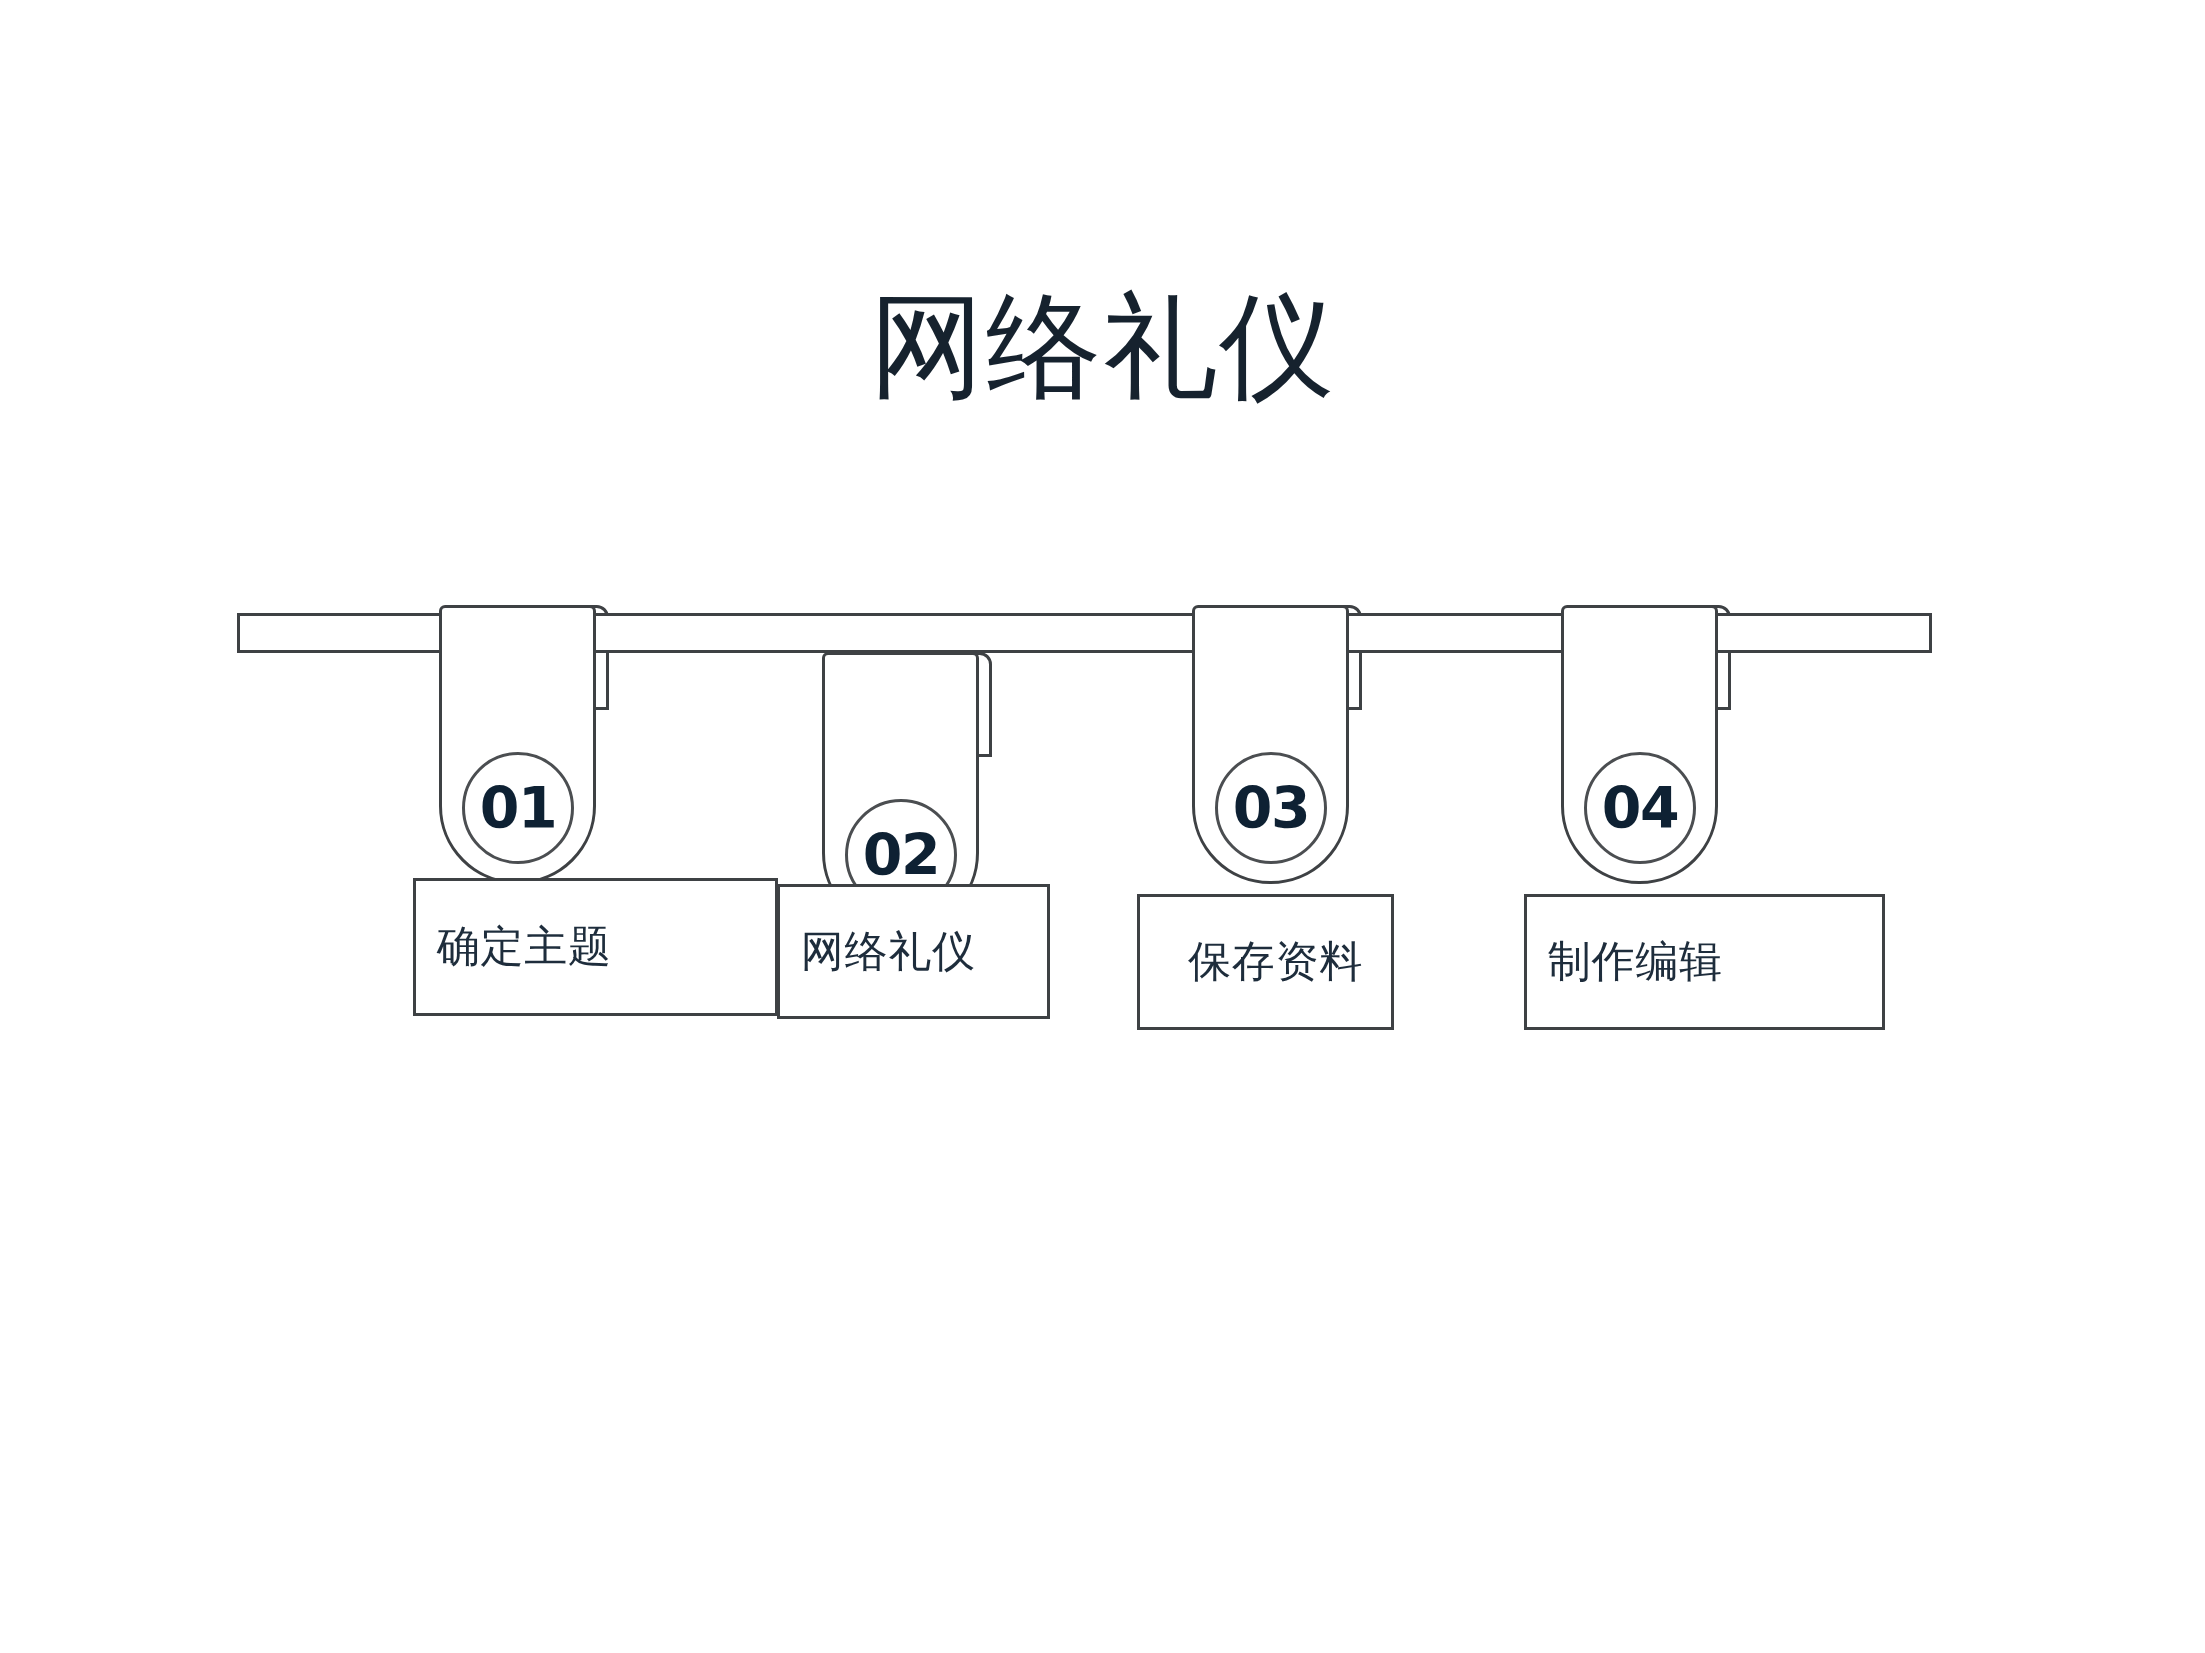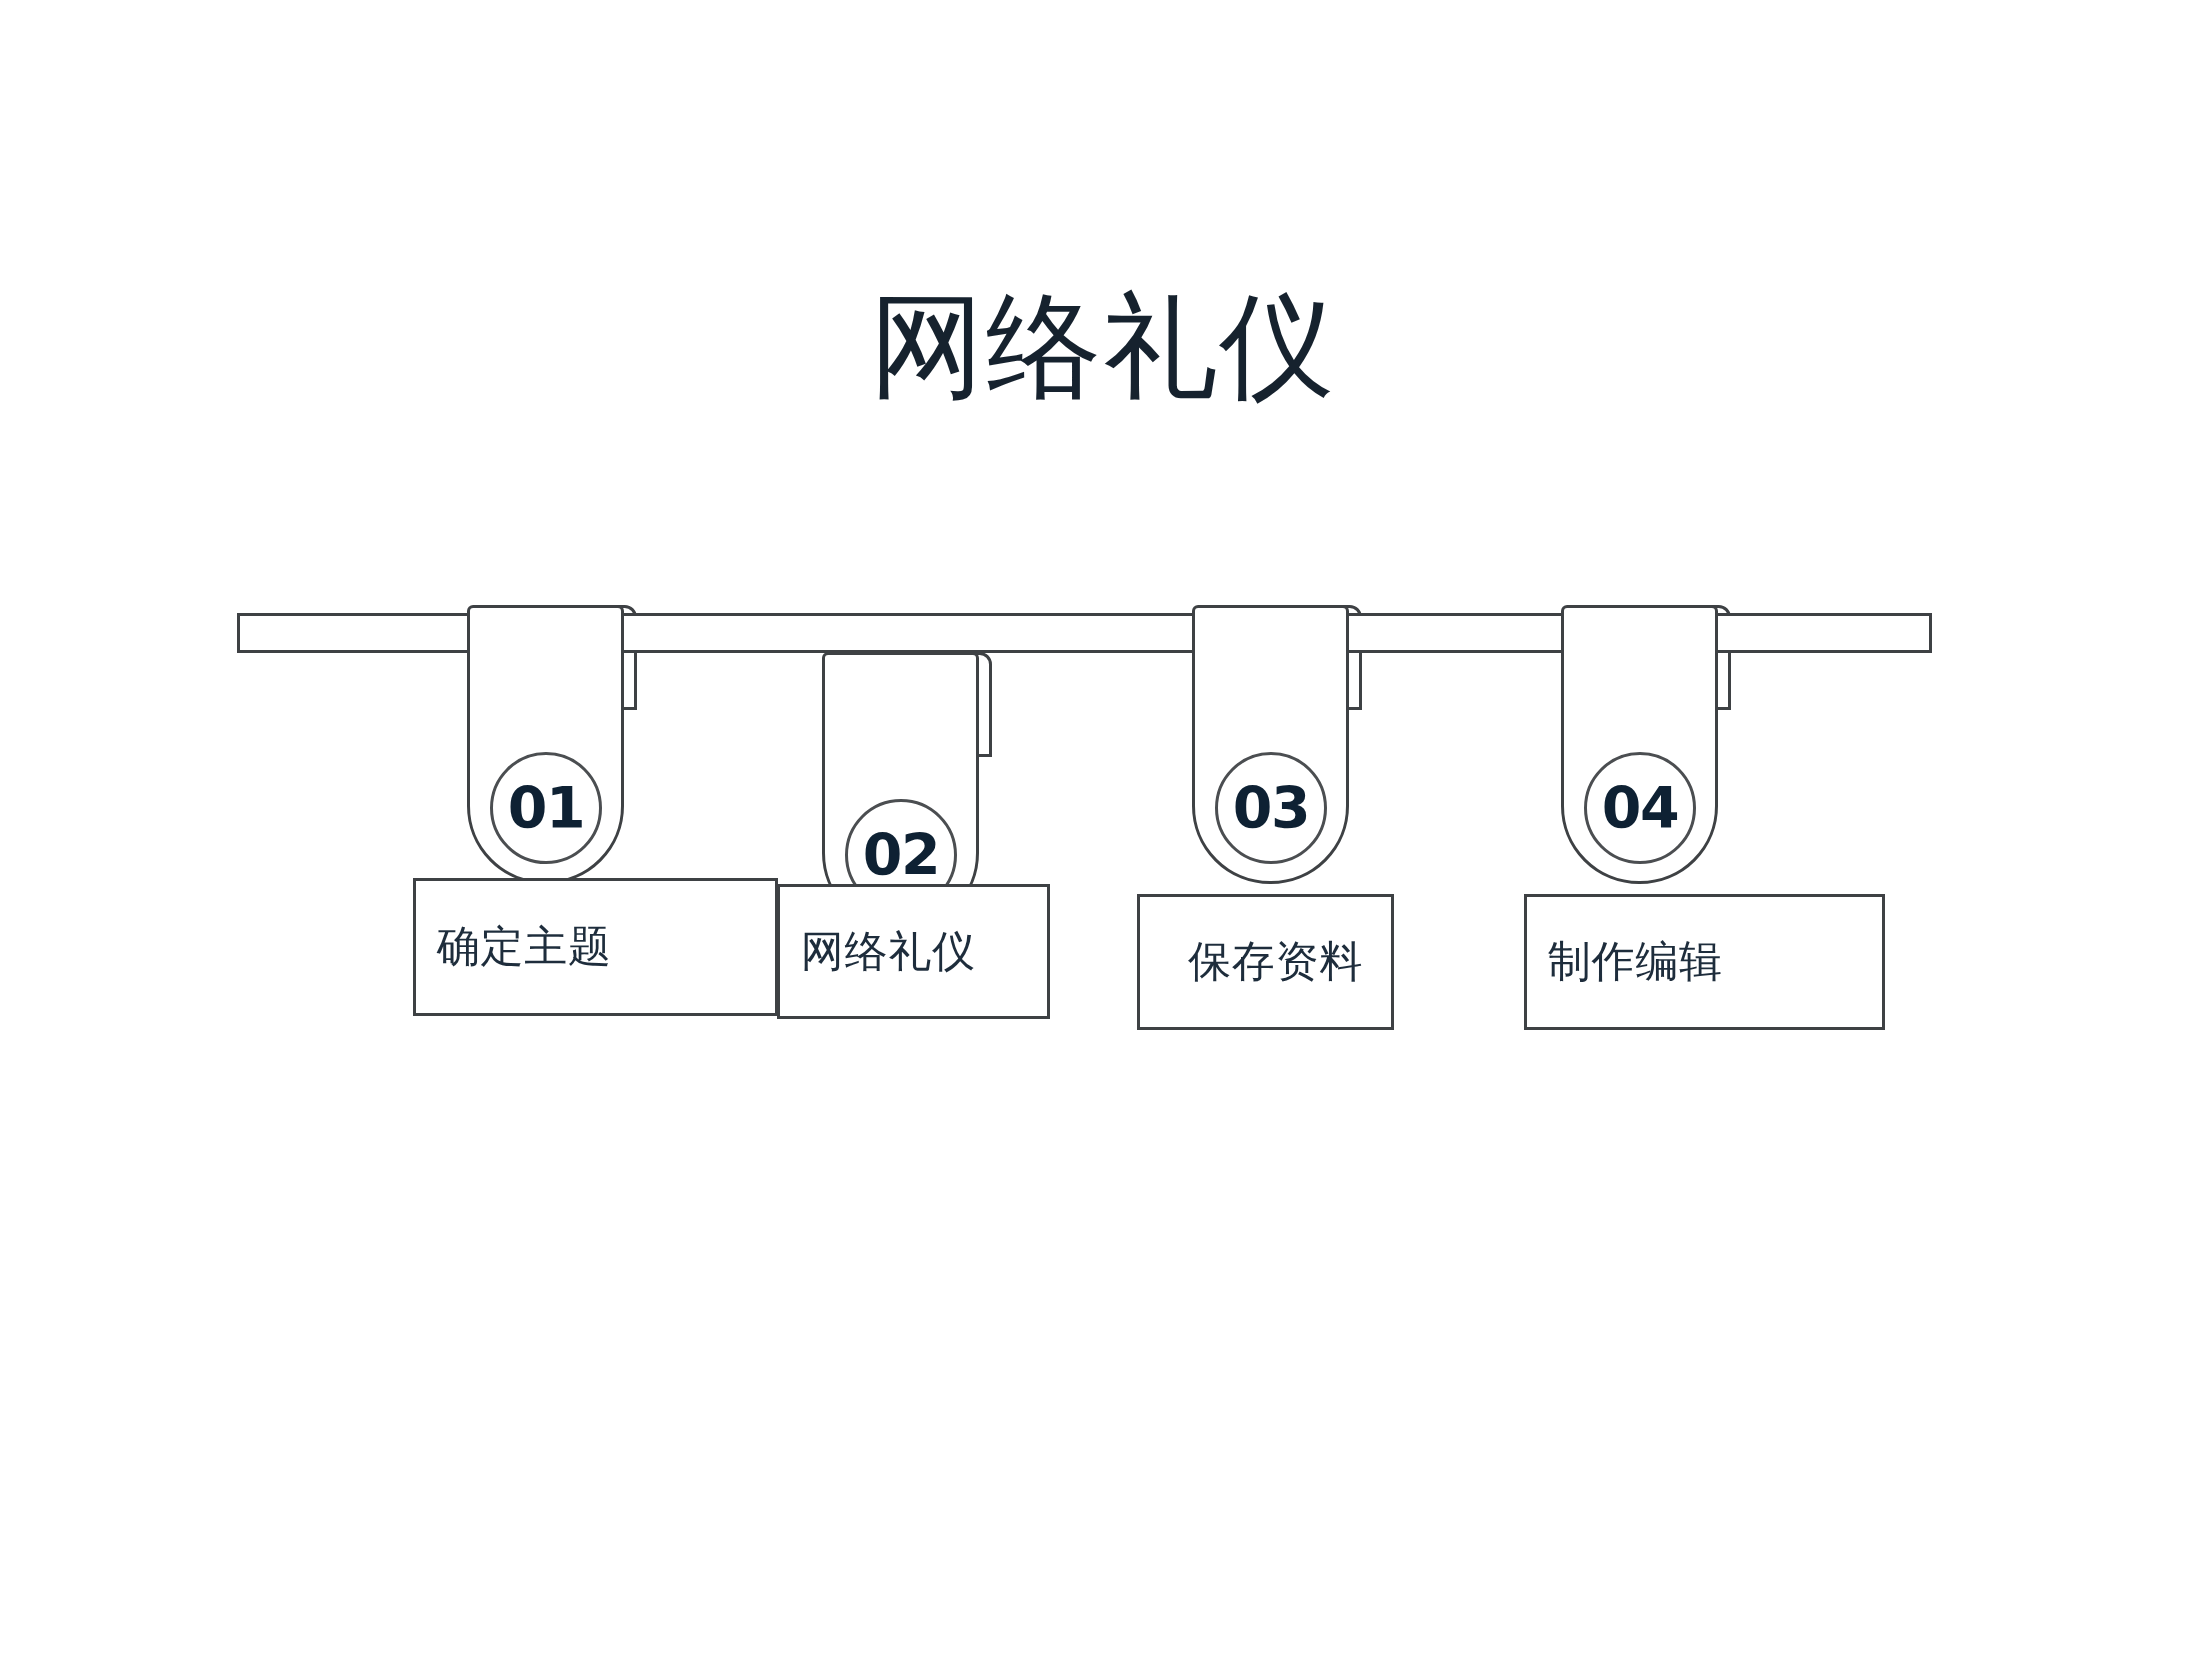--- a/index.html
+++ b/index.html
@@ -29,21 +29,21 @@
     width:1695px;height:40px;
     background:#fff;
     border:3.1px solid var(--outline,#3e4144);
     box-sizing:border-box;
     z-index:2;
   }
   
   .step-group{
     position:absolute;top:605px;width:170px;height:283px;
   }
-  .s1{left:467px;padding-left:28px;} .s2{left:822px;margin-top:47px;} .s3{left:1192px;} .s4{left:1561px;}
+  .s1{left:439px;padding-left:28px;} .s2{left:822px;margin-top:47px;} .s3{left:1192px;} .s4{left:1561px;}
   .fold{
     position:absolute;left:119px;top:0;
     width:51px;height:105px;
     background:#fff;
     border:3.1px solid var(--outline,#3e4144);
     border-radius:0 12.3px 0 0;
     box-sizing:border-box;
     z-index:1;
   }
   .ribbon{

